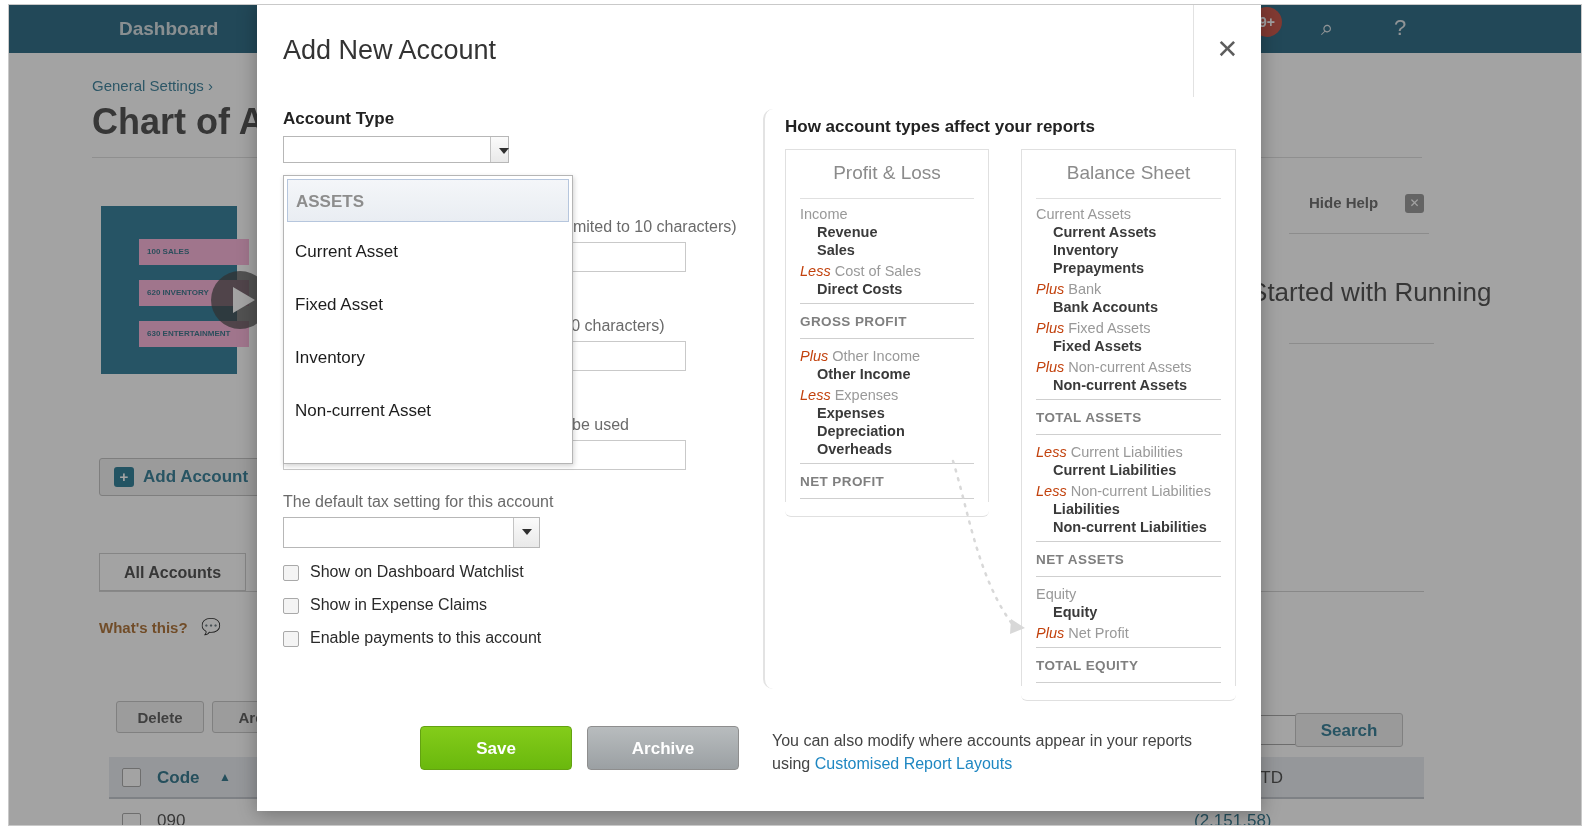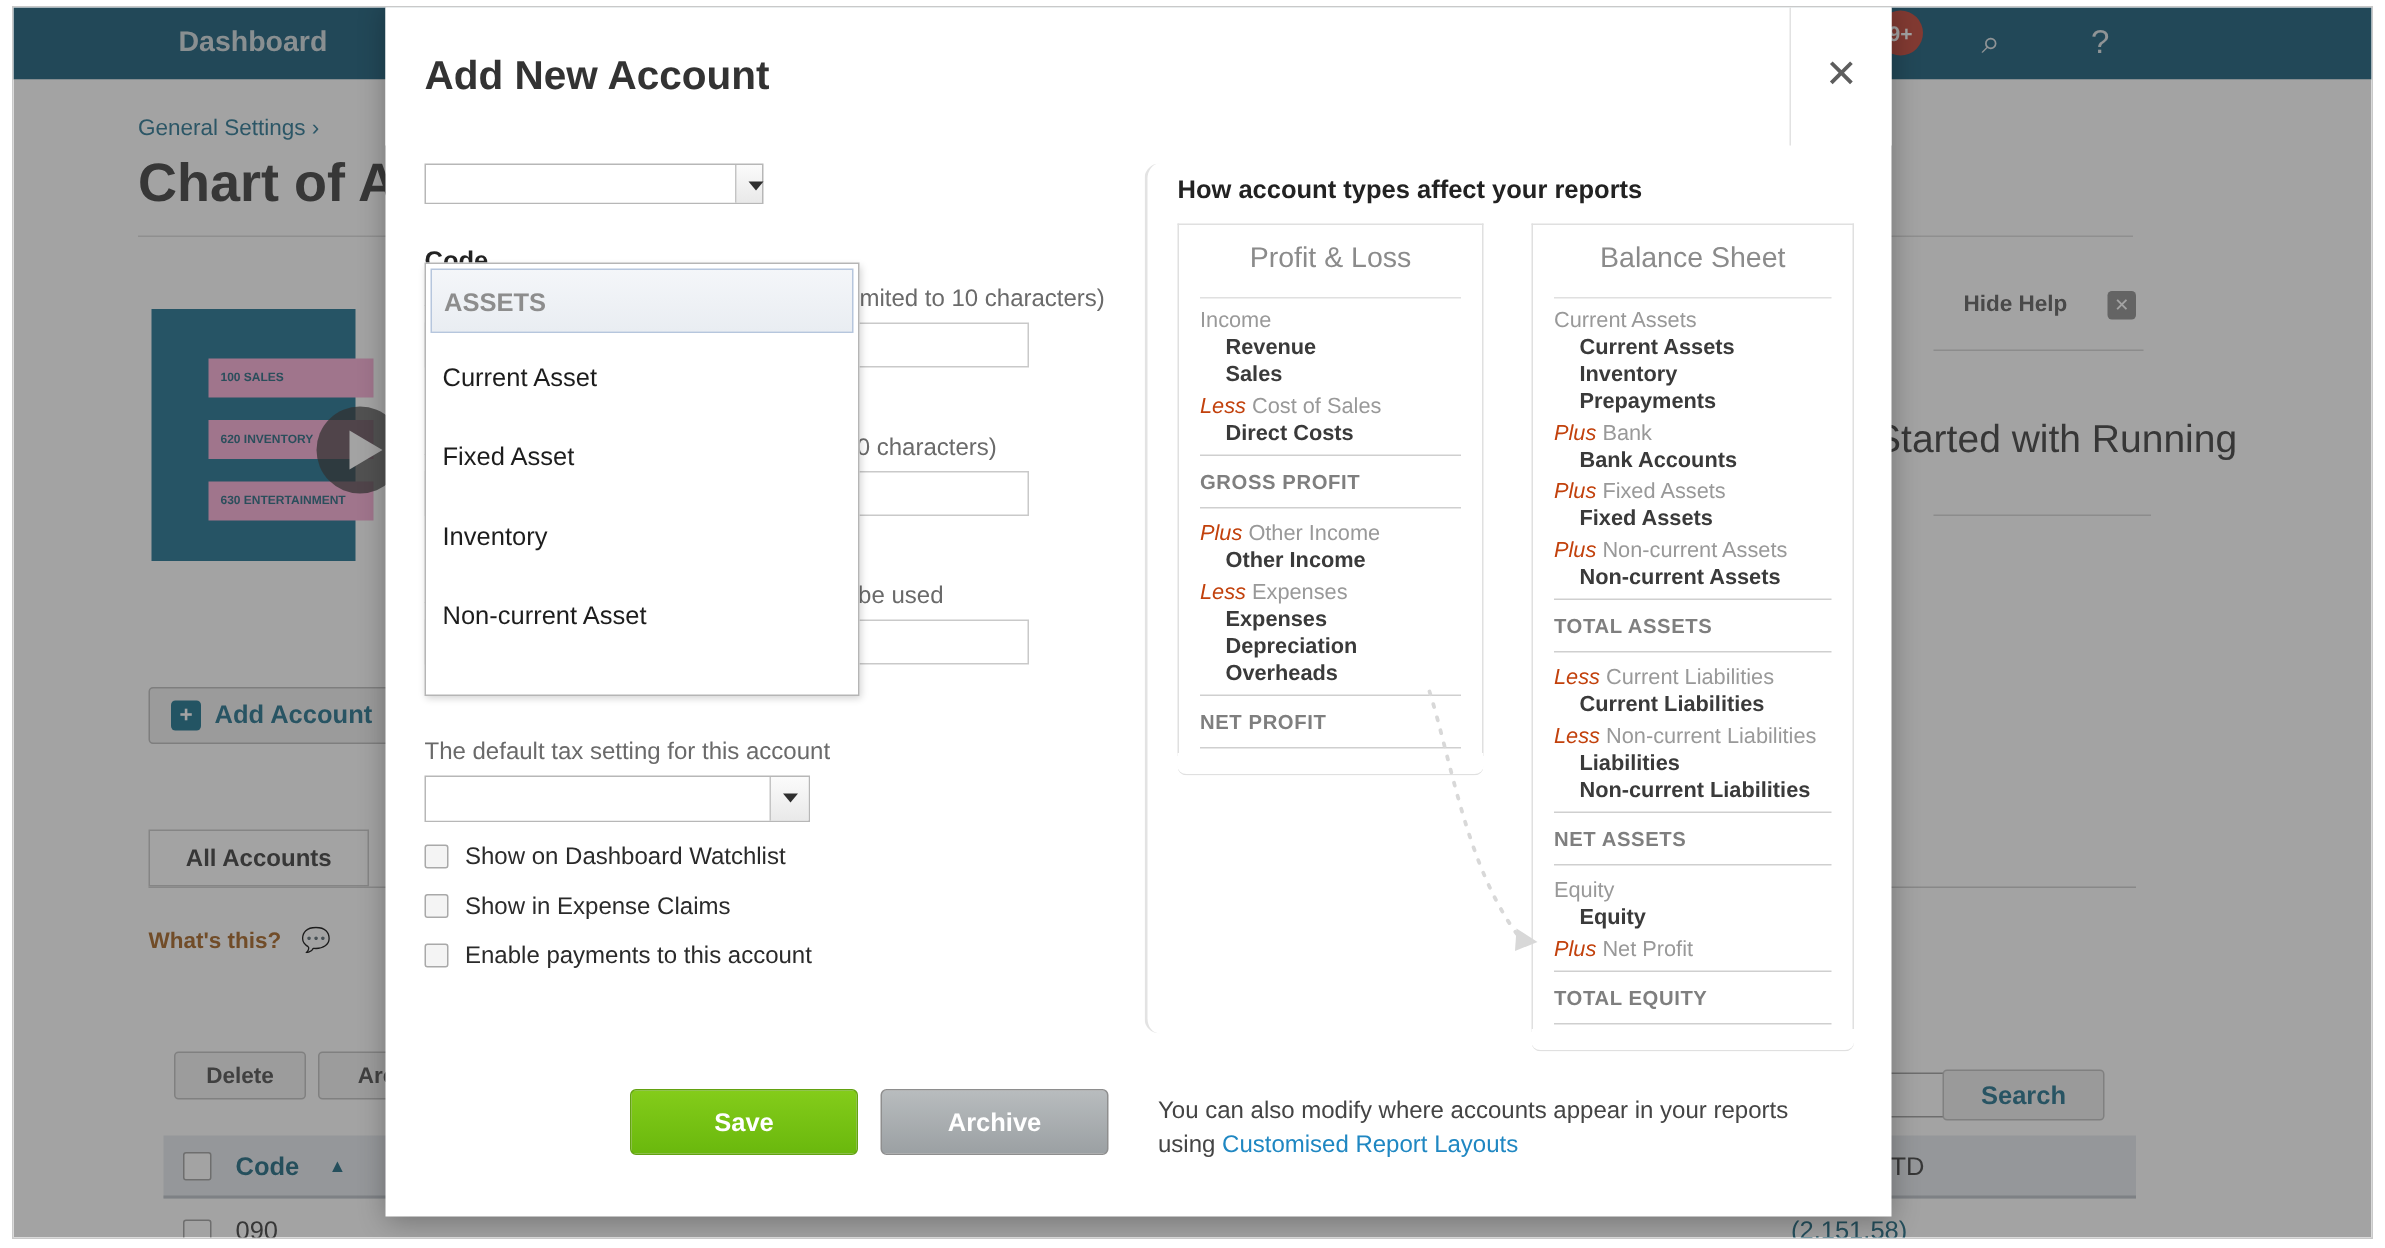--- a/index.html
+++ b/index.html
@@ -266,21 +266,21 @@
     background: #ffffff;
     box-shadow: 0 3px 18px rgba(0,0,0,0.3);
   }
   #modal-header {
     position: absolute; left: 0; top: 0;
     width: 100%; height: 96px;
     background: #ffffff;
   }
   #modal-title {
     position: absolute; left: 26px; top: 34px;
-    color: #333333; font-size: 27px; font-weight: bold;
+    color: #333333; font-size: 27px; font-weight: normal;
   }
   #modal-close {
     position: absolute; right: 0; top: 0;
     width: 68px; height: 96px;
     border-left: 1px solid #e2e2e2;
     color: #5d5d5d; font-size: 26px;
     text-align: center; line-height: 96px;
   }
 
   
@@ -359,21 +359,21 @@
     line-height: 53px;
     padding-left: 11px;
     color: #1d1d1d;
     font-size: 17px;
   }
   #dd-spacer { height: 26px; }
 
   
   #tax-block { position: absolute; left: 26px; top: 492px; width: 470px; }
   .cbrow {
-    display: flex; align-items: flex-start;
+    display: flex; align-items: flex-end;
     gap: 11px; margin-top: 15px;
   }
   .cbox {
     width: 16px; height: 16px;
     border: 1px solid #a9a9a9;
     background: #f4f4f4;
     border-radius: 2px;
     flex: 0 0 auto;
   }
   .cblabel { color: #2a2a2a; font-size: 16px; }
@@ -549,20 +549,21 @@
 
   <div id="modal">
 
     <div id="modal-header">
       <div id="modal-title">Add New Account</div>
       <div id="modal-close">✕</div>
     </div>
 
     <div id="form-col">
 
+      <div class="field-label">Account Type</div>
       <div class="combo">
         <input class="combo-input" placeholder="" style="">
         <div class="combo-arrow"></div>
       </div>
 
       <div style="height:28px"></div>
 
       <div class="field-label">Code</div>
       <div class="field-hint">A unique code/number for this account (limited to 10 characters)</div>
       <input class="text-input" style="">

